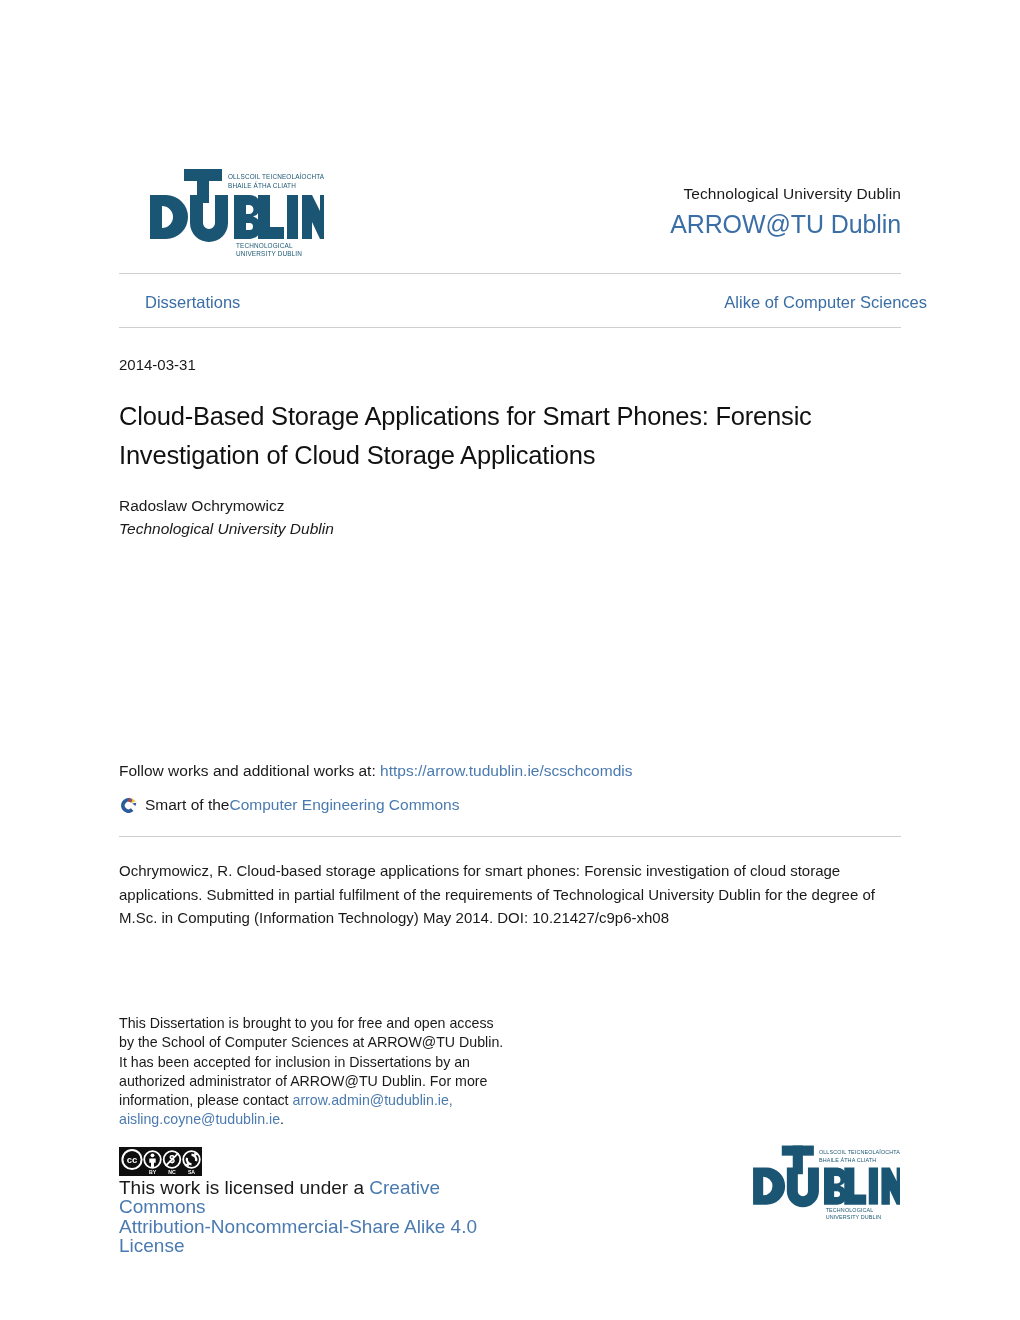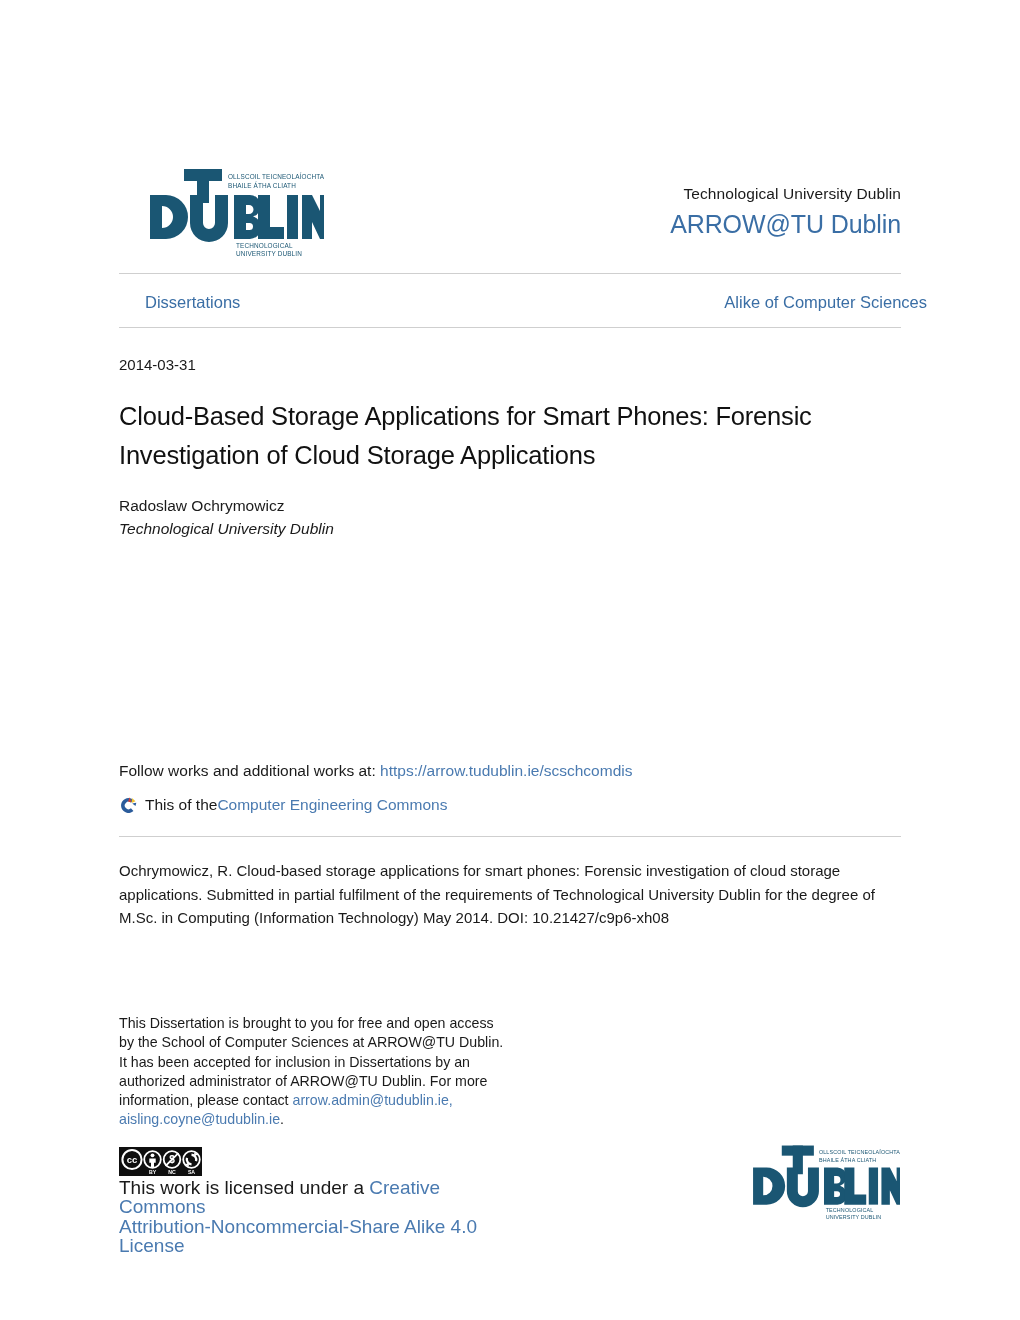--- a/index.html
+++ b/index.html
@@ -286,21 +286,21 @@
     <div class="follow-line"><span>Follow works and additional works at: </span><span class="lnk">https://arrow.tudublin.ie/scschcomdis</span></div>
     <div class="partof-line">
       <span class="dc-icon">
         <svg viewBox="0 0 20 20" xmlns="http://www.w3.org/2000/svg">
           <path d="M10 2.2a7.8 7.8 0 1 0 5.2 13.6l-2.6-2.9a3.9 3.9 0 1 1 0-5.8l2.6-2.9A7.75 7.75 0 0 0 10 2.2z" fill="#2b5c9b"></path>
           <path d="M11.1 1.4 L13.0 6.2 L9.6 6.0 Z" fill="#d93b30"></path>
           <path d="M13.6 2.2 L17.4 5.6 L13.4 7.3 Z" fill="#f2c230"></path>
           <path d="M13.9 8.0 L18.2 7.0 L17.4 10.6 Z" fill="#2b5c9b"></path>
         </svg>
       </span>
-      <span>This of the </span>
+      <span>Smart of the </span>
         <span class="lnk">Computer Engineering Commons</span>
     </div>
   </div>
 
   <div class="citation-block">
     <div class="citation-body">Ochrymowicz, R. Cloud-based storage applications for smart phones: Forensic investigation of cloud storage applications. Submitted in partial fulfilment of the requirements of Technological University Dublin for the degree of M.Sc. in Computing (Information Technology) May 2014. DOI: 10.21427/c9p6-xh08</div>
   </div>
 
   <div class="footer-note"><span>This Dissertation is brought to you for free and open access by the School of Computer Sciences at ARROW@TU Dublin. It has been accepted for inclusion in Dissertations by an authorized administrator of ARROW@TU Dublin. For more information, please contact </span><span class="lnk">arrow.admin@tudublin.ie,</span><br><span class="lnk">aisling.coyne@tudublin.ie</span><span>.</span></div>
 

